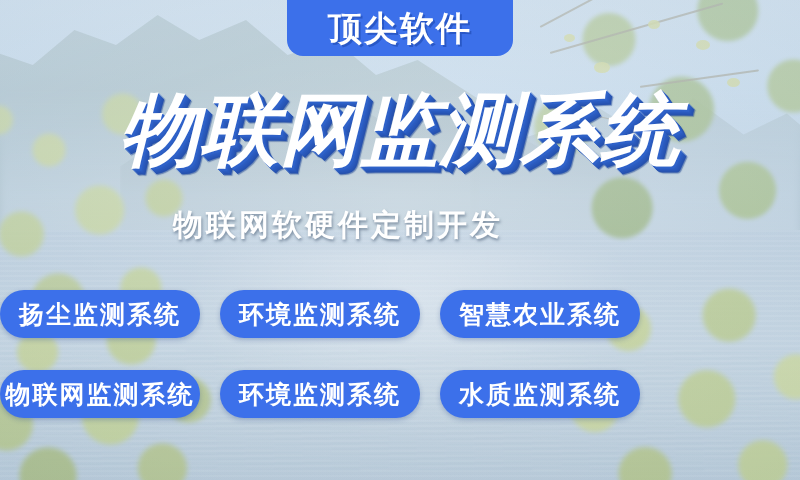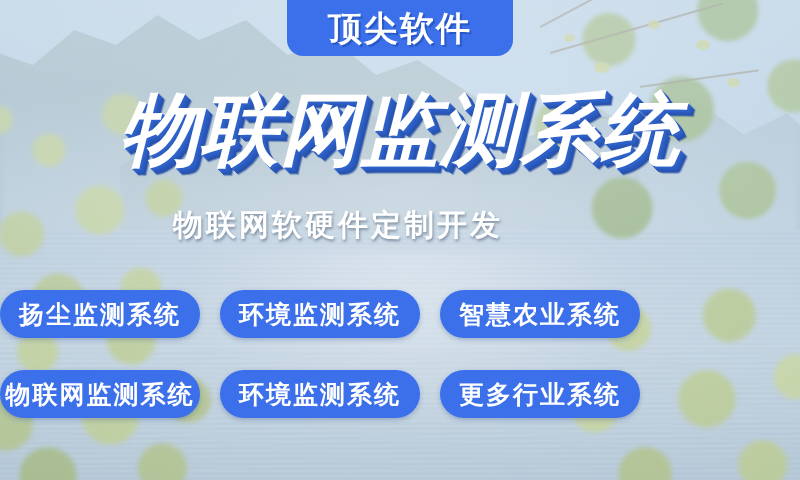--- a/index.html
+++ b/index.html
@@ -407,20 +407,20 @@
       </div>
 
       <div class="pill-row">
         <div class="pill">
           <span class="pill-label">物联网监测系统</span>
         </div>
         <div class="pill">
           <span class="pill-label">环境监测系统</span>
         </div>
         <div class="pill">
-          <span class="pill-label">更多行业系统</span>
+          <span class="pill-label">水质监测系统</span>
         </div>
       </div>
 
     </div>
 
   </div>
 </div>
 
 </body></html>

